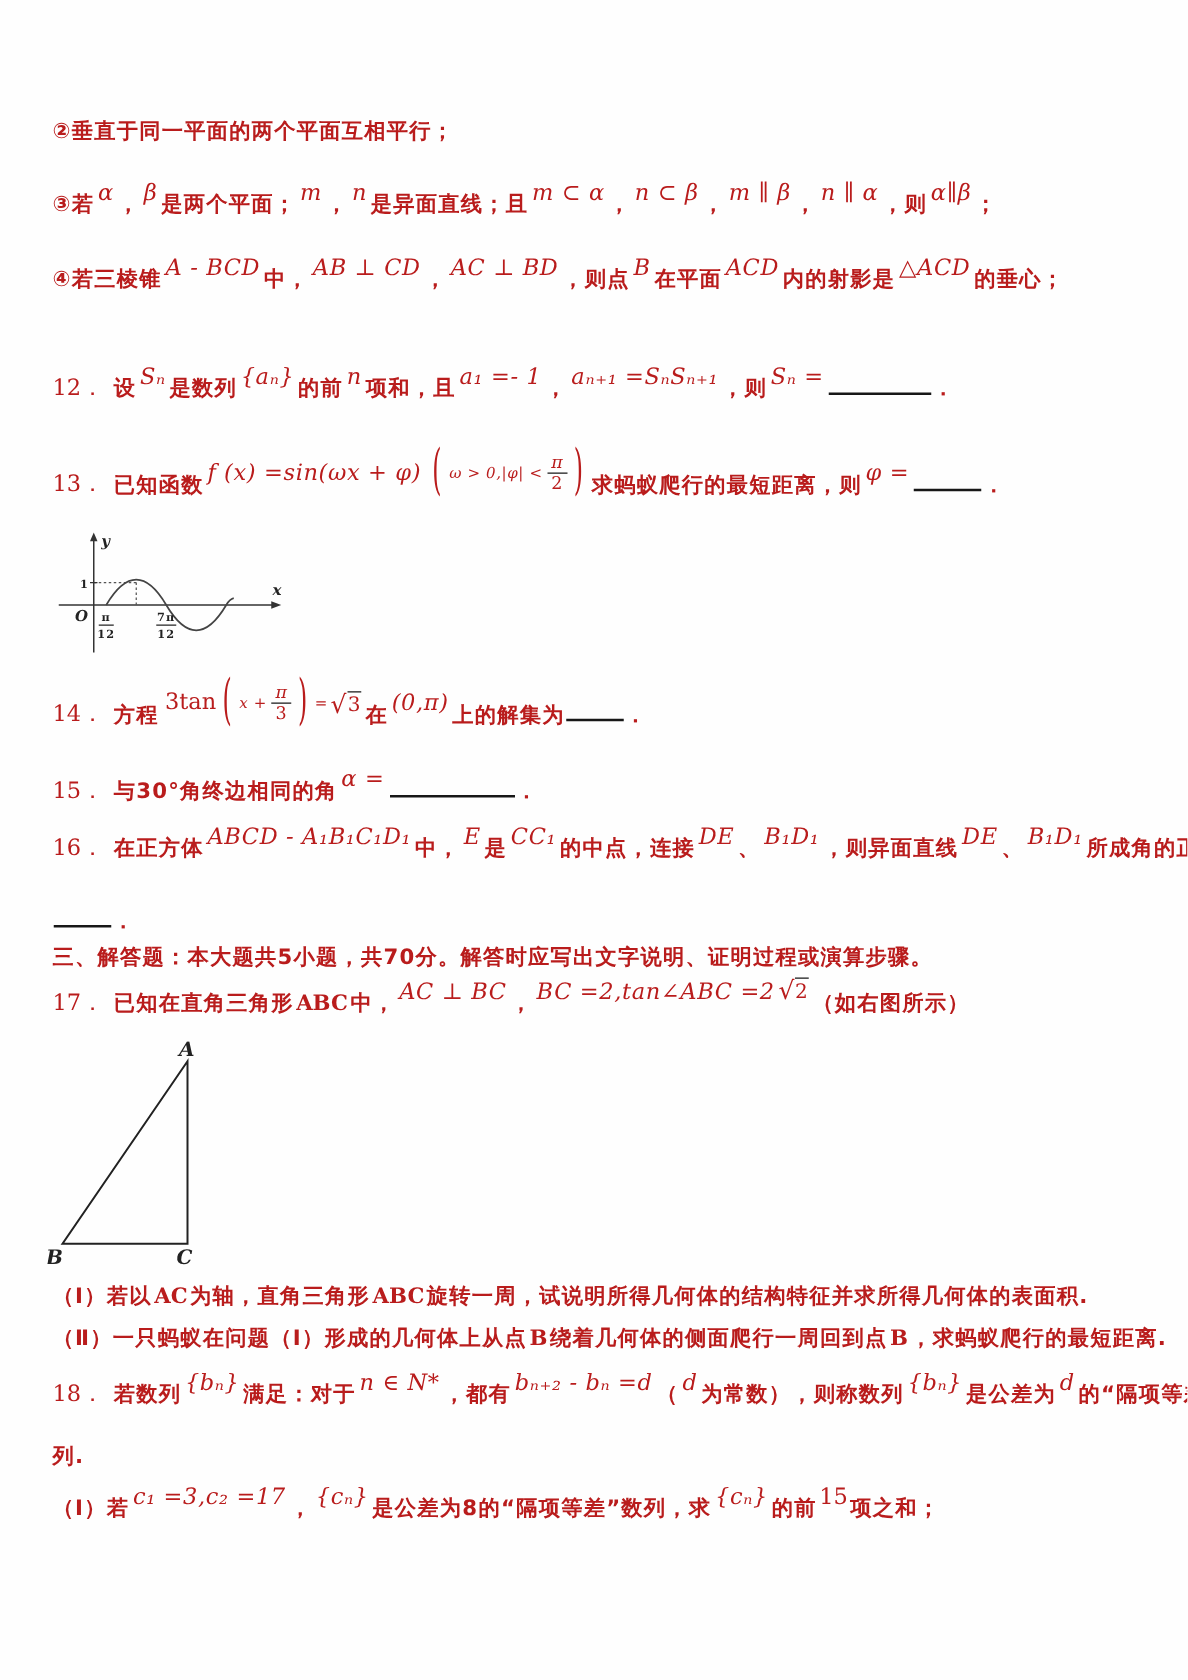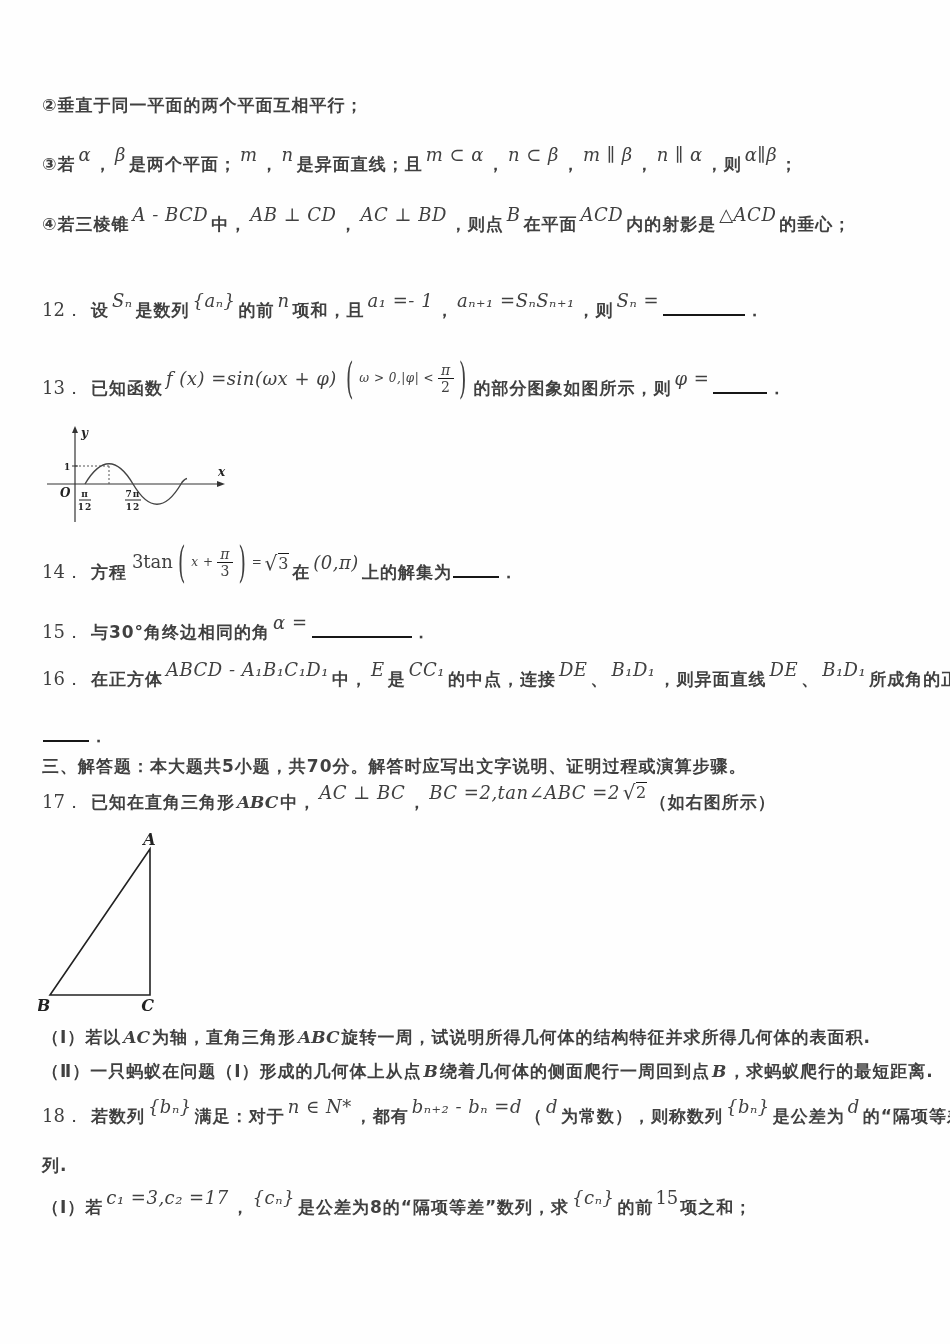--- a/index.html
+++ b/index.html
@@ -1,32 +1,32 @@
 <!DOCTYPE html>
 <html><head>
 <meta charset="utf-8">
 <style>
   * { margin:0; padding:0; box-sizing:border-box; }
   html,body { background:#ffffff; }
   .page {
     position:relative; width:950px; height:1344px; margin:0 auto;
-    background:#fefefe; color:#404040; overflow:hidden;
+    background:#fefefe; color:#b91c1c; overflow:hidden;
     font-family:"DejaVu Sans","Liberation Sans",sans-serif;
     font-weight:bold; font-size:17px; letter-spacing:1px;
   }
   .ln { position:absolute; left:42px; white-space:nowrap; line-height:1.25; }
   .qnum { font-family:"DejaVu Serif","Liberation Serif",serif; font-weight:normal;
           font-size:18px; letter-spacing:0; margin-right:8px; }
   .fm  { font-family:"DejaVu Serif","Liberation Serif",serif; font-style:italic;
          font-weight:normal; font-size:18px; letter-spacing:0.5px;
          position:relative; top:-9px; margin:0 3px; }
   .fmr { font-family:"DejaVu Serif","Liberation Serif",serif; font-style:normal;
          font-weight:normal; font-size:18px; letter-spacing:0;
          position:relative; top:-9px; margin:0 2px; }
-  .bi  { font-family:"DejaVu Serif","Liberation Serif",serif; font-style:italic;
+  .bi  { font-family:"DejaVu Serif","Liberation Serif",serif; 
          font-weight:bold; font-size:17px; letter-spacing:0; margin:0 2px; }
   .cond{ display:inline-flex; align-items:center; position:relative; top:-10px;
          vertical-align:middle; font-family:"DejaVu Serif","Liberation Serif",serif;
          font-weight:normal; margin:0 3px; }
   .fmi { font-style:italic; font-size:12px; letter-spacing:0.5px; margin:0 2px; }
   .bigp{ display:inline-block; font-style:normal; font-size:19px;
          transform:scaleY(2.3); margin:0 3px; }
   .frac{ display:inline-flex; flex-direction:column; align-items:center;
          font-size:14px; line-height:1.15; font-style:italic; margin:0 2px; }
   .fden{ border-top:1.5px solid #171717; padding:0 3px; font-style:normal; }
@@ -64,21 +64,21 @@
 
   <p class="ln" style="top:372px">
     <span class="qnum">13．</span><span>已知函数</span><span class="fm">f (x) =sin(ωx + φ)</span><span class="cond">
         <span class="bigp">(</span>
         <span class="fmi">ω &gt; 0,|φ| &lt;</span>
         <span class="frac">
           <span class="fnum">π</span>
           <span class="fden">2</span>
         </span>
         <span class="bigp">)</span>
-      </span><span>的部分图象如图所示，则</span><span class="fm">φ =</span><span class="blank" style="width:54px"></span><span>．</span>
+      </span><span>求蚂蚁爬行的最短距离，则</span><span class="fm">φ =</span><span class="blank" style="width:54px"></span><span>．</span>
   </p>
 
   <svg style="position:absolute; left:45px; top:424px" width="185" height="102" viewBox="0 0 185 102">
 
     <line x1="30" y1="6" x2="30" y2="98" stroke="#333" stroke-width="1.2"></line>
     <polygon points="30,2 27,9 33,9" fill="#333"></polygon>
     <line x1="2" y1="60" x2="176" y2="60" stroke="#333" stroke-width="1.2"></line>
     <polygon points="180,60 172,57 172,63" fill="#333"></polygon>
 
     <line x1="30" y1="42" x2="64" y2="42" stroke="#555" stroke-width="1" stroke-dasharray="2,2"></line>

